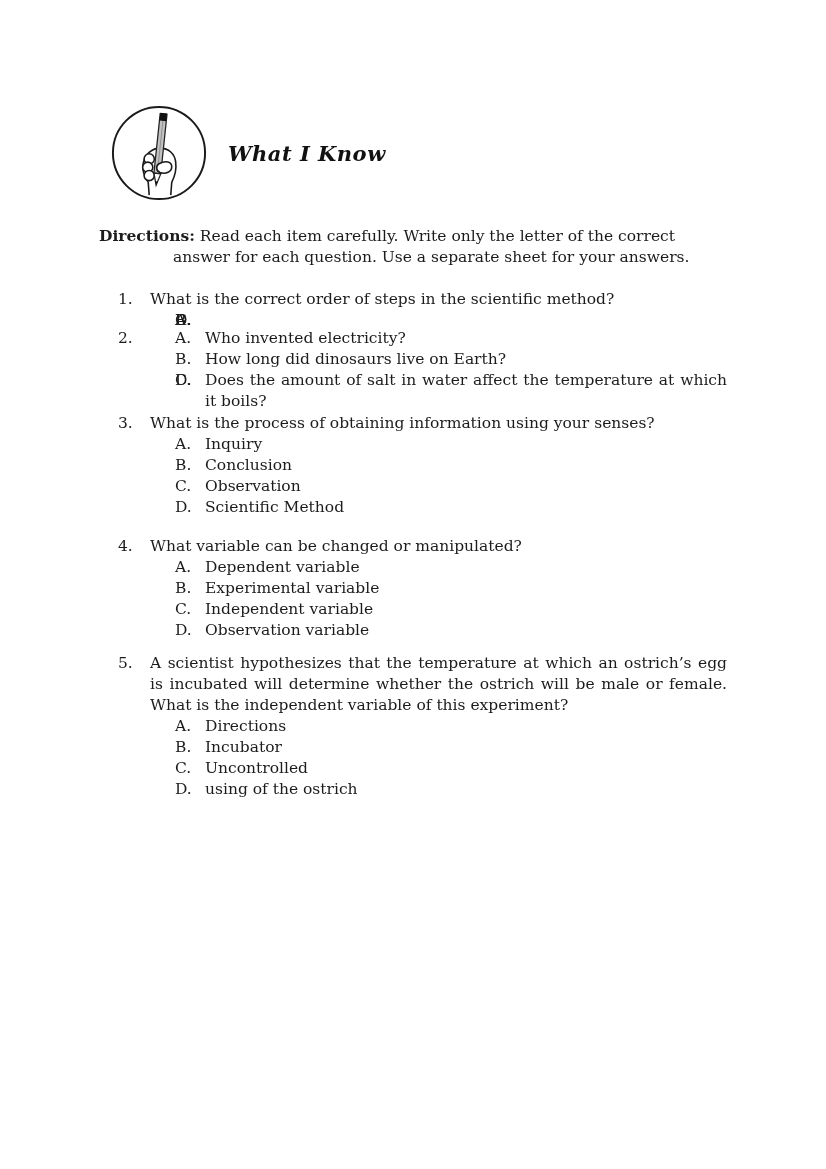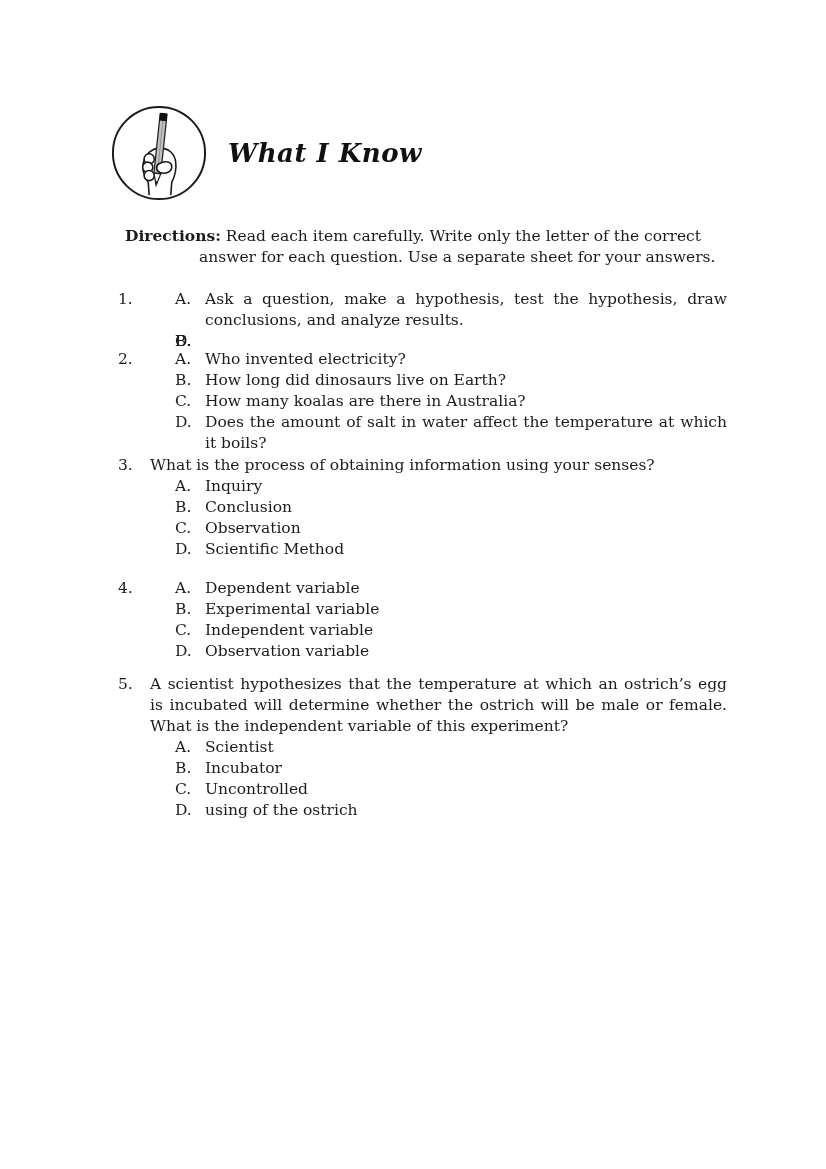--- a/index.html
+++ b/index.html
@@ -18,37 +18,36 @@
   .header {
     position: absolute;
     top: 104px;
     left: 110px;
     display: flex;
     align-items: center;
     gap: 20px;
   }
   .icon-wrap { width: 98px; height: 98px; flex: 0 0 auto; }
   .page-title {
-    font-size: 26px;
+    font-size: 21px;
     font-weight: bold;
     font-style: italic;
     letter-spacing: 0.5px;
     color: #111;
   }
   .content {
     position: absolute;
     top: 225px;
     left: 99px;
     width: 628px;
   }
   .directions {
     padding-left: 74px;
     text-indent: -74px;
     margin-bottom: 21px;
-    margin-left: 26px;
   }
   .directions b { font-weight: bold; }
   .question { margin-bottom: 18px; }
   .question.tight { margin-bottom: 1px; }
   .question.small-gap { margin-bottom: 12px; }
   .q-line {
     position: relative;
     padding-left: 51px;
     text-align: justify;
   }
@@ -94,24 +93,24 @@
   <div class="content">
 
     <div class="directions">
       <b>Directions:</b>
       <span>Read each item carefully. Write only the letter of the correct answer for each question. Use a separate sheet for your answers.</span>
     </div>
 
     <div class="question">
       <div class="q-line">
         <span class="q-num">1.</span>
-      </div>
-      <div class="option">
-        <span class="opt-letter">A.</span>
-        <span>Ask a question, make a hypothesis, test the hypothesis, draw conclusions, and analyze results.</span>
+        <span>What is the correct order of steps in the scientific method?</span>
+      </div>
+      <div class="option">
+        <span class="opt-letter">A.</span>
       </div>
       <div class="option">
         <span class="opt-letter">B.</span>
       </div>
       <div class="option">
         <span class="opt-letter">C.</span>
       </div>
       <div class="option">
         <span class="opt-letter">D.</span>
       </div>
@@ -124,21 +123,20 @@
       <div class="option">
         <span class="opt-letter">A.</span>
         <span>Who invented electricity?</span>
       </div>
       <div class="option">
         <span class="opt-letter">B.</span>
         <span>How long did dinosaurs live on Earth?</span>
       </div>
       <div class="option">
         <span class="opt-letter">C.</span>
-        <span>How many koalas are there in Australia?</span>
       </div>
       <div class="option">
         <span class="opt-letter">D.</span>
         <span>Does the amount of salt in water affect the temperature at which it boils?</span>
       </div>
     </div>
 
     <div class="question">
       <div class="q-line">
         <span class="q-num">3.</span>
@@ -158,20 +156,21 @@
       </div>
       <div class="option">
         <span class="opt-letter">D.</span>
         <span>Scientific Method</span>
       </div>
     </div>
 
     <div class="question small-gap">
       <div class="q-line">
         <span class="q-num">4.</span>
+        <span>What variable can be changed or manipulated?</span>
       </div>
       <div class="option">
         <span class="opt-letter">A.</span>
         <span>Dependent variable</span>
       </div>
       <div class="option">
         <span class="opt-letter">B.</span>
         <span>Experimental variable</span>
       </div>
       <div class="option">
@@ -184,21 +183,21 @@
       </div>
     </div>
 
     <div class="question">
       <div class="q-line">
         <span class="q-num">5.</span>
         <span>A scientist hypothesizes that the temperature at which an ostrich’s egg is incubated will determine whether the ostrich will be male or female. What is the independent variable of this experiment?</span>
       </div>
       <div class="option">
         <span class="opt-letter">A.</span>
-        <span>Scientist</span>
+        <span>Directions</span>
       </div>
       <div class="option">
         <span class="opt-letter">B.</span>
         <span>Incubator</span>
       </div>
       <div class="option">
         <span class="opt-letter">C.</span>
         <span>Uncontrolled</span>
       </div>
       <div class="option">

